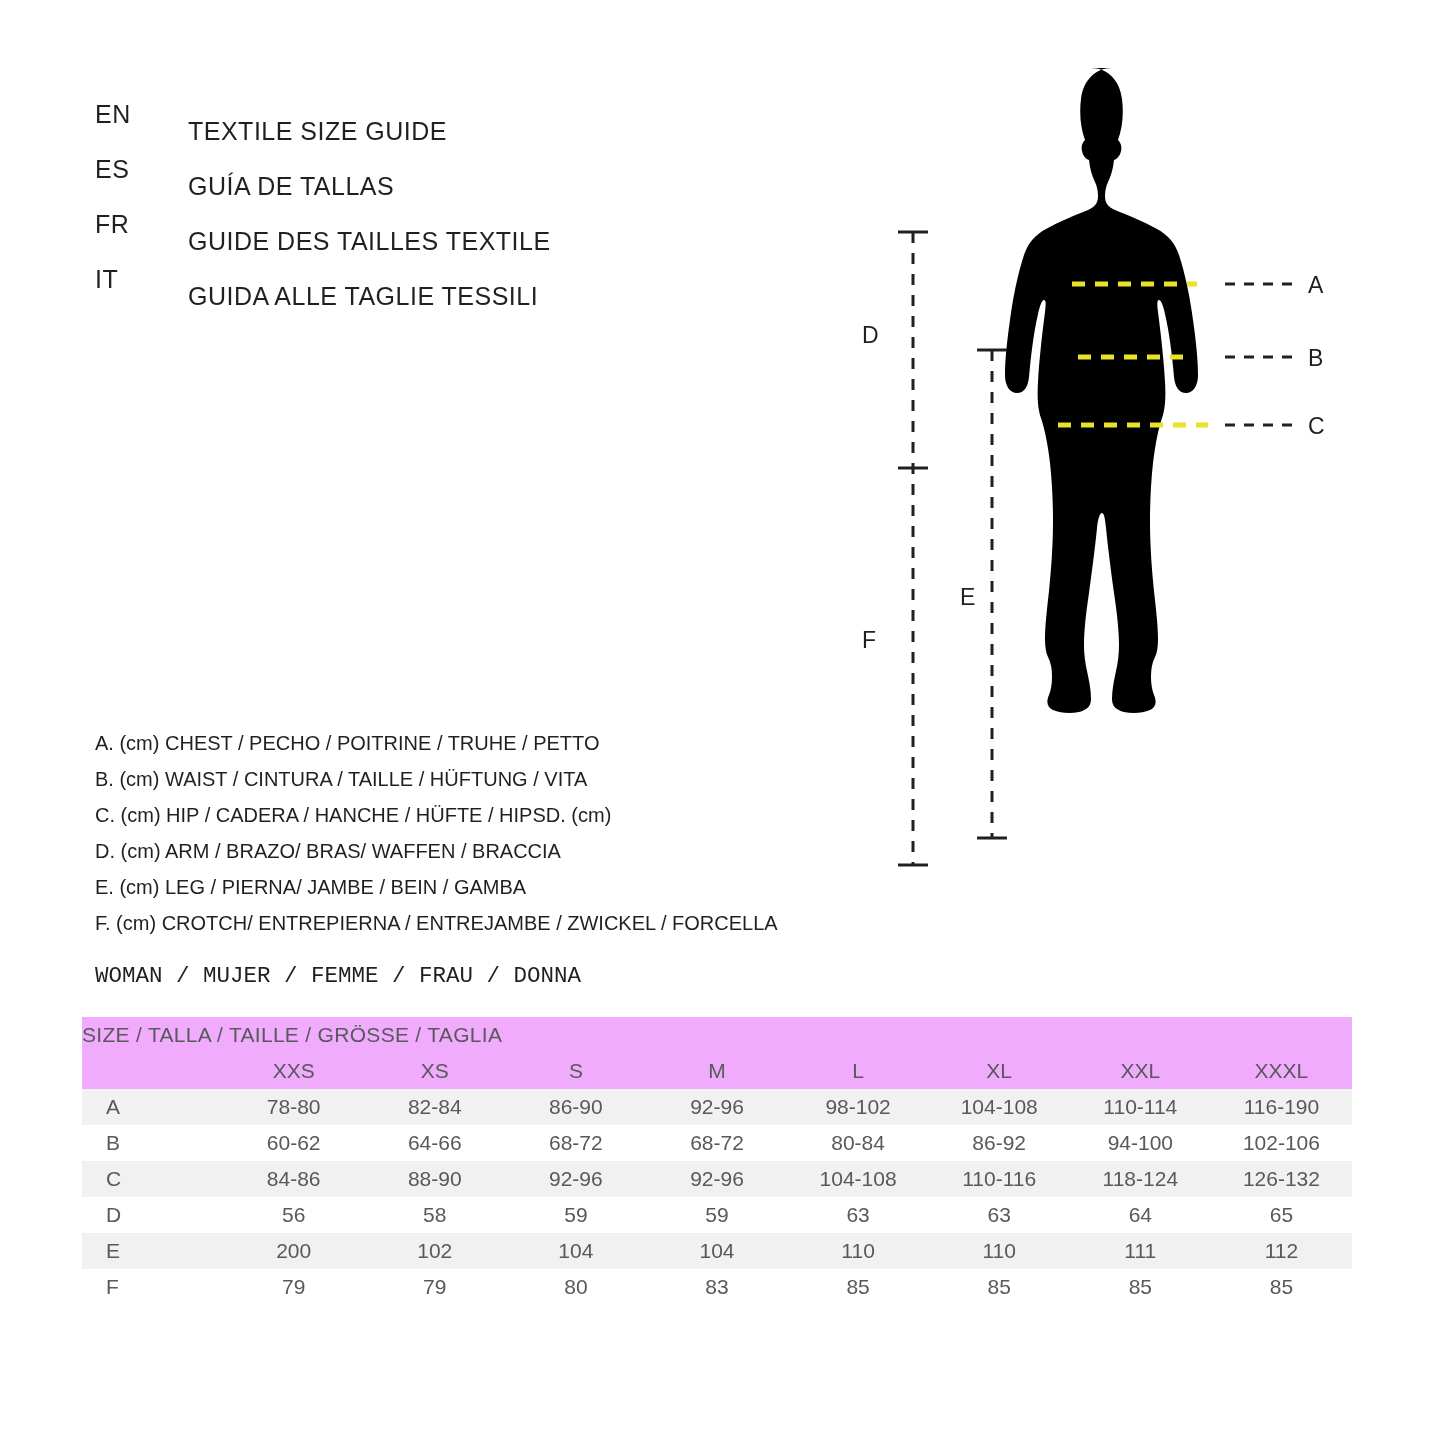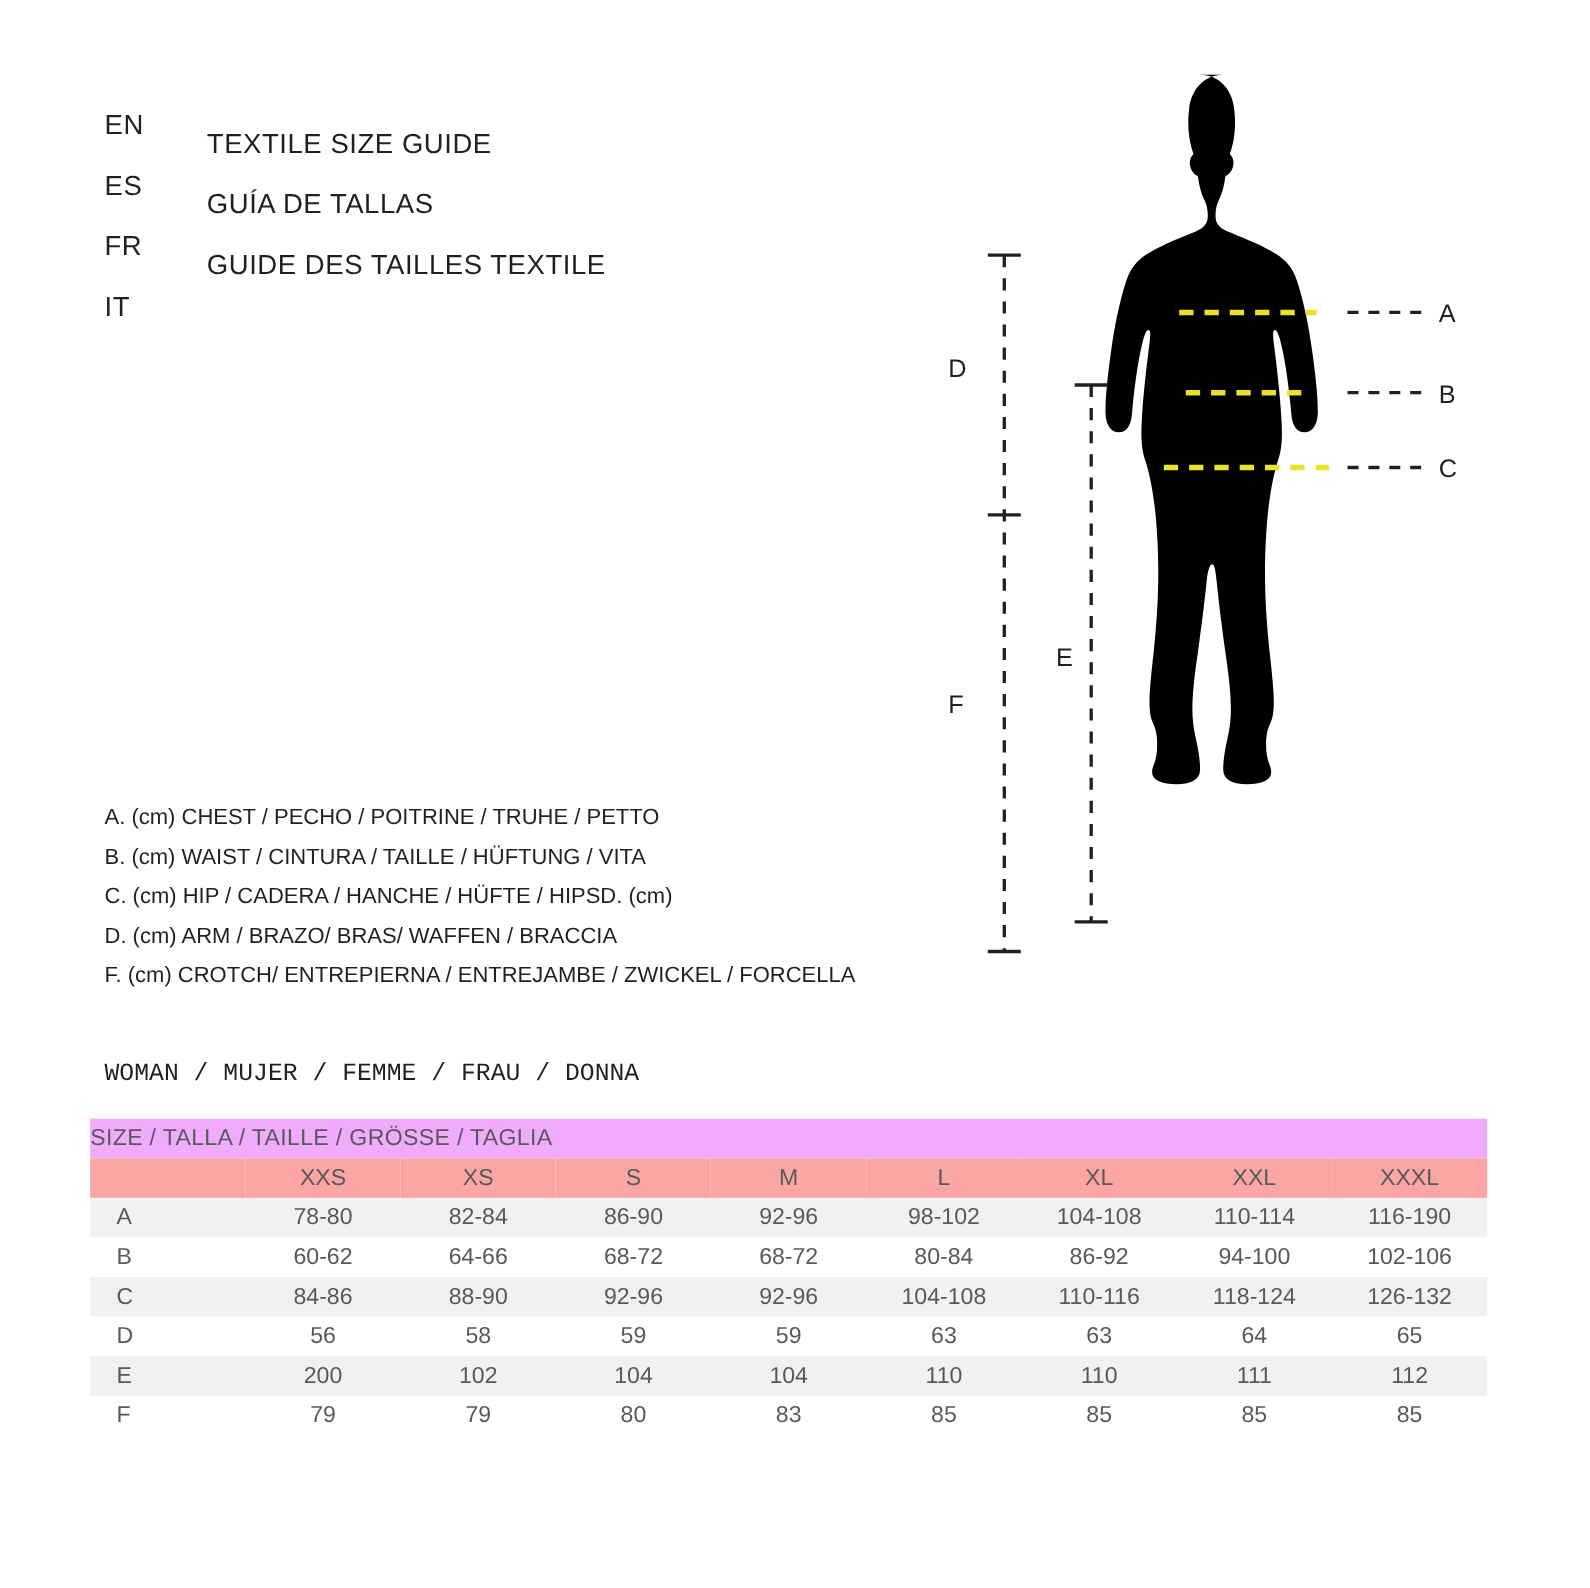--- a/index.html
+++ b/index.html
@@ -96,21 +96,21 @@
   .val-cell {
     text-align: center;
   }
   tr.shade td {
     background: #f1f1f2;
   }
   tr.plain td {
     background: #ffffff;
   }
   .col-head td {
-    background: #fca5a5;
+    background: #f0abfc;
     color: #58595b;
     height: 38px;
   }
 
   
   .figure-area {
     position: absolute;
     left: 840px;
     top: 60px;
     width: 560px;
@@ -136,28 +136,30 @@
   <div class="lang-row">
     <span class="lang-code">ES</span>
     <span class="lang-text">GUÍA DE TALLAS</span>
   </div>
   <div class="lang-row">
     <span class="lang-code">FR</span>
     <span class="lang-text">GUIDE DES TAILLES TEXTILE</span>
   </div>
   <div class="lang-row">
     <span class="lang-code">IT</span>
+    <span class="lang-text">GUIDA ALLE TAGLIE TESSILI</span>
   </div>
 </div>
 
 <div class="legend">
   <div class="legend-row">A. (cm) CHEST / PECHO / POITRINE / TRUHE / PETTO</div>
   <div class="legend-row">B. (cm) WAIST / CINTURA / TAILLE / HÜFTUNG / VITA</div>
   <div class="legend-row">C. (cm) HIP / CADERA / HANCHE / HÜFTE / HIPSD. (cm)</div>
   <div class="legend-row">D. (cm) ARM / BRAZO/ BRAS/ WAFFEN / BRACCIA</div>
+  <div class="legend-row">E. (cm) LEG / PIERNA/ JAMBE / BEIN / GAMBA</div>
   <div class="legend-row">F. (cm) CROTCH/ ENTREPIERNA / ENTREJAMBE / ZWICKEL / FORCELLA</div>
 </div>
 
 <div class="woman-label">WOMAN / MUJER / FEMME / FRAU / DONNA</div>
 
 <div class="table-wrap">
   <table class="size-table">
     <tbody>
         <tr class="hdr-row">
       <td colspan="9">SIZE / TALLA / TAILLE / GRÖSSE / TAGLIA</td>

